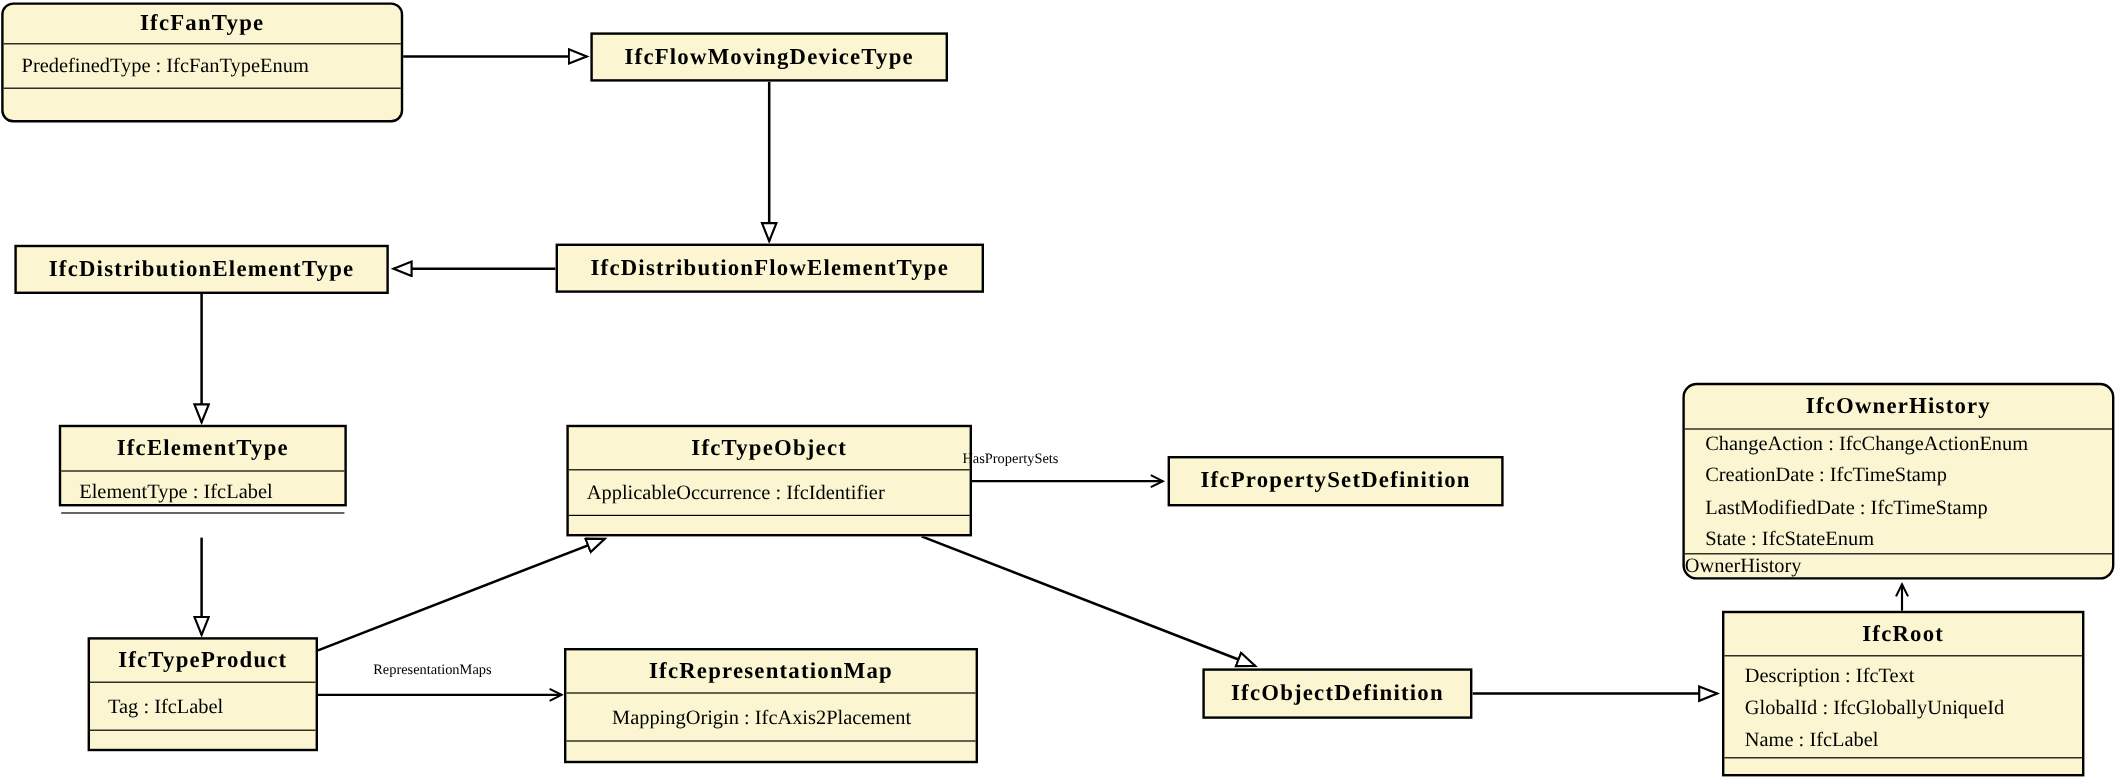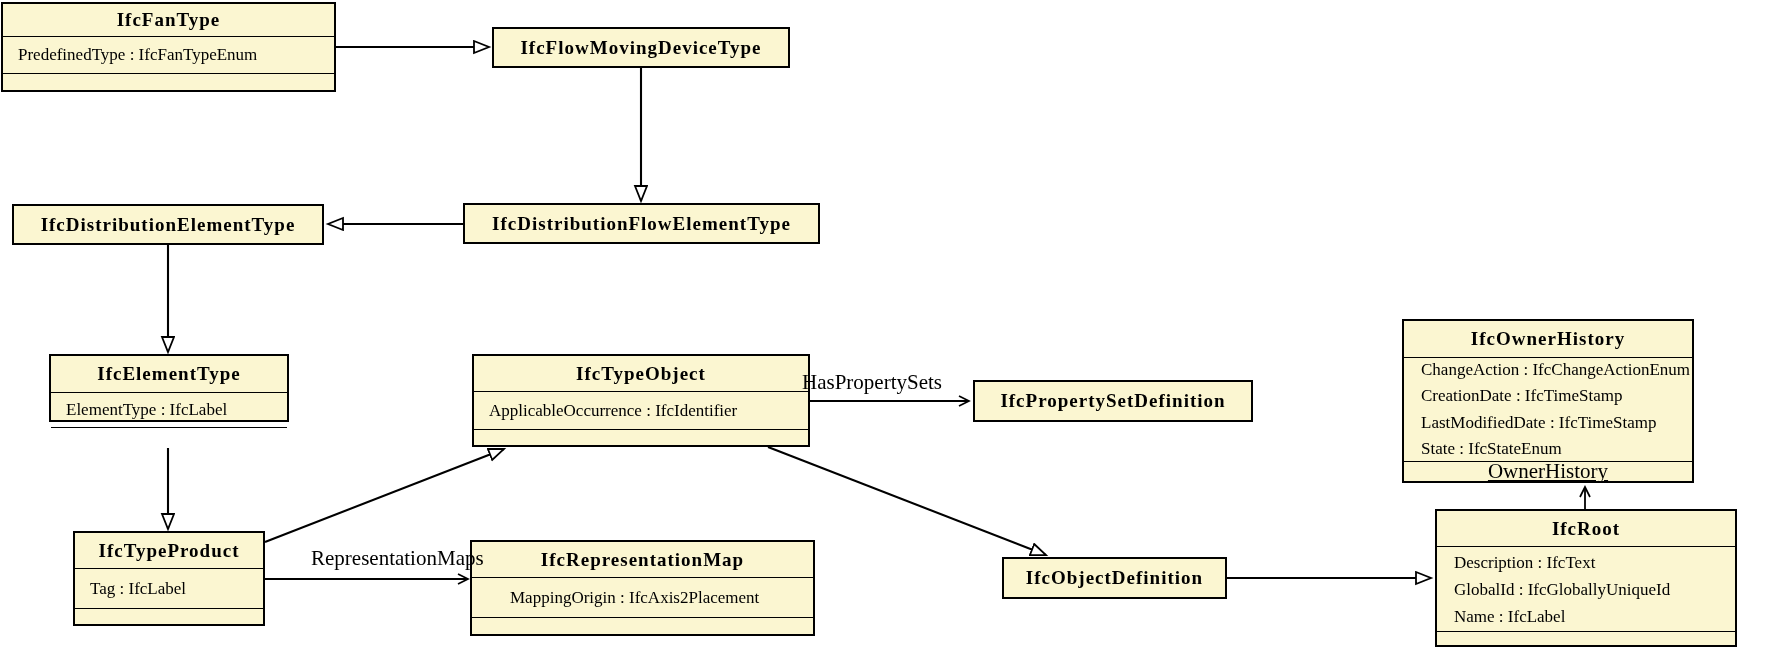--- a/index.html
+++ b/index.html
@@ -18,26 +18,26 @@
     display:flex; align-items:center; justify-content:center; box-sizing:border-box;
     white-space:nowrap;
   }
   .uml-attrs {
     border-top:1.5px solid #000; box-sizing:border-box;
     font-size:17px; line-height:26px; padding:0 10px 0 15px;
     display:flex; flex-direction:column; justify-content:center; white-space:nowrap;
   }
   .uml-ops { border-top:1.5px solid #000; box-sizing:border-box; }
   .uml-footer {
-    border-top:1.5px solid #000; box-sizing:border-box; font-size:21px;
-    display:flex; align-items:center; justify-content:center; white-space:nowrap;text-decoration:underline;
+    border-top:1.5px solid #000; box-sizing:border-box; font-size:17px;
+    display:flex; align-items:center; justify-content:flex-start; white-space:nowrap;
   }
   .simple .uml-title { width:100%; height:100%; }
   .edge-label {
-    position:absolute; font-size:21px; line-height:21px; white-space:nowrap;
+    position:absolute; font-size:12px; line-height:21px; white-space:nowrap;
   }
 </style>
 </head>
 <body>
 
 <div id="canvas" style="--class-fill: #FBF6D1; background: rgb(255, 255, 255);">
 
   <svg id="edges" width="1771" height="649" viewBox="0 0 1771 649">
     <defs>
       <marker id="tri" markerUnits="userSpaceOnUse" markerWidth="20" markerHeight="16" refX="16" refY="7" orient="auto">
@@ -57,21 +57,21 @@
       <line x1="768" y1="447" x2="1046" y2="555" marker-end="url(#tri)"></line>
       <line x1="1227" y1="578" x2="1431" y2="578" marker-end="url(#tri)"></line>
     </g>
     <g stroke="#000" stroke-width="1.8">
       <line x1="265" y1="579" x2="468" y2="579" marker-end="url(#stick)"></line>
       <line x1="810" y1="401" x2="969" y2="401" marker-end="url(#stick)"></line>
       <line x1="1585" y1="509" x2="1585" y2="487" marker-end="url(#stick)"></line>
     </g>
   </svg>
 
-  <div class="uml-class" style="left:1px; top:2px; width:335px; height:90px;">
+  <div class="uml-class" style="left:1px; top:2px; width:335px; height:100px;border-radius:10px;">
     <div class="uml-title" style="height:32px;">IfcFanType</div>
     <div class="uml-attrs" style="height:37px;">
       <div>PredefinedType : IfcFanTypeEnum</div>
     </div>
     <div class="uml-ops" style="height:17px;"></div>
   </div>
 
   <div class="uml-class simple" style="left:492px; top:27px; width:298px; height:41px;">
     <div class="uml-title">IfcFlowMovingDeviceType</div>
   </div>
@@ -97,21 +97,21 @@
     <div class="uml-attrs" style="height:38px;">
       <div>ApplicableOccurrence : IfcIdentifier</div>
     </div>
     <div class="uml-ops" style="height:16px;"></div>
   </div>
 
   <div class="uml-class simple" style="left:973px; top:380px; width:280px; height:42px;">
     <div class="uml-title">IfcPropertySetDefinition</div>
   </div>
 
-  <div class="uml-class" style="left:1402px; top:319px; width:292px; height:164px;">
+  <div class="uml-class" style="left:1402px; top:319px; width:360px; height:164px;border-radius:12px;">
     <div class="uml-title" style="height:36px;">IfcOwnerHistory</div>
     <div class="uml-attrs" style="height:104px; line-height:26.5px; padding-left:17px;">
       <div>ChangeAction : IfcChangeActionEnum</div>
       <div>CreationDate : IfcTimeStamp</div>
       <div>LastModifiedDate : IfcTimeStamp</div>
       <div>State : IfcStateEnum</div>
     </div>
     <div class="uml-footer" style="height:20px;">
       <span>OwnerHistory</span>
     </div>

